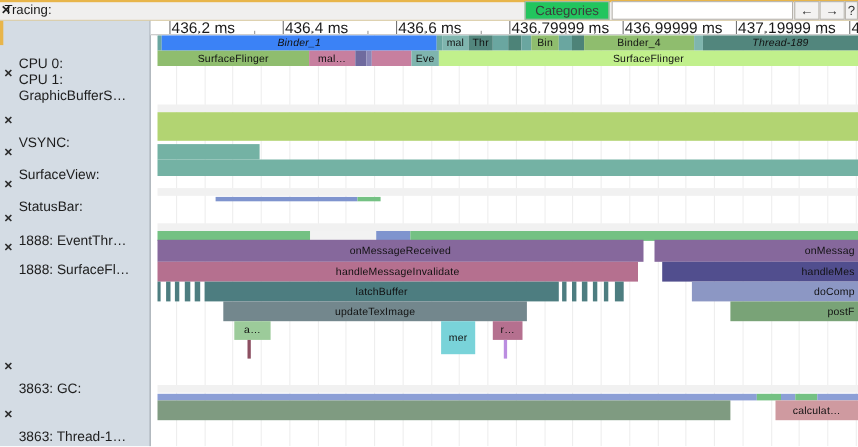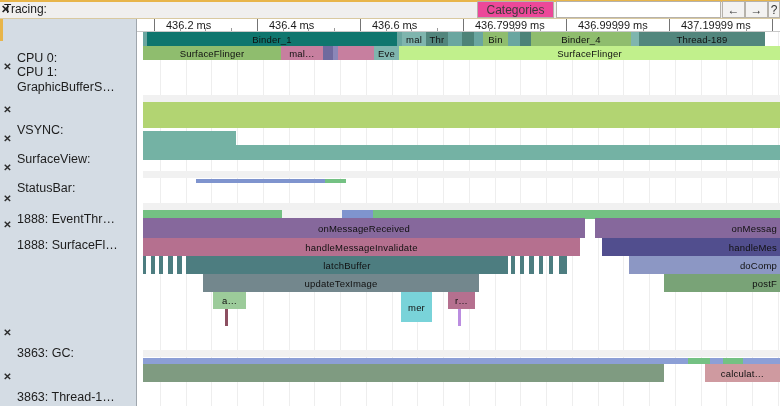--- a/index.html
+++ b/index.html
@@ -35,21 +35,21 @@
   }
   .title-marker {
     position: absolute; left: 1px; top: 3px;
     font-size: 11px; color: #202020; font-weight: bold;
   }
 
   
   .categories-btn {
     position: absolute; left: 477px; top: 1px;
     width: 77px; height: 17px;
-    background: #ec4899;
+    background: #22c55e;
     border: 1px solid #b6b2ab;
     font-size: 12px; color: #3c3c3c;
     display: flex; align-items: center; justify-content: center;
     cursor: pointer;
   }
   .categories-input {
     position: absolute; left: 556px; top: 1px;
     width: 165px; height: 17px;
     background: #ffffff;
     border: 1px solid #b6b2ab;
@@ -120,22 +120,22 @@
   .tick-major {
     position: absolute; top: 0; width: 1px; height: 13px;
     background: #747474;
   }
   .tick-minor {
     position: absolute; top: 9px; width: 1px; height: 4px;
     background: #9a9a9a;
   }
   .tick-label {
     position: absolute; top: 0px;
-    font-size: 11px; color: #1a1a1a;
-    white-space: nowrap; padding-left: 12px;
+    font-size: 14px; color: #1a1a1a;
+    white-space: nowrap; padding-left: 2px;
     line-height: 12px;
   }
 
   
   .canvas {
     position: absolute; left: 143px; top: 32px;
     width: 637px; height: 374px;
     overflow: hidden;
     background: #ffffff;
   }
@@ -278,33 +278,33 @@
       <div class="vline" style="left: 429px;"></div>
       <div class="vline" style="left: 455px;"></div>
       <div class="vline" style="left: 480px;"></div>
       <div class="vline" style="left: 506px;"></div>
       <div class="vline" style="left: 532px;"></div>
       <div class="vline" style="left: 558px;"></div>
       <div class="vline" style="left: 583px;"></div>
       <div class="vline" style="left: 609px;"></div>
       <div class="vline" style="left: 635px;"></div>
       <div class="slice" style="left: 0px; width: 4px; top: 0px; height: 14px; background: rgb(106, 166, 160);"></div>
-      <div class="slice" style="left: 4px; width: 250px; top: 0px; height: 14px; background: #0f766e;">Binder_1</div>
+      <div class="slice" style="left: 4px; width: 250px; top: 0px; height: 14px; background: #3b82f6; font-style: italic;">Binder_1</div>
       <div class="slice" style="left: 254px; width: 5px; top: 0px; height: 14px; background: rgb(106, 166, 160);"></div>
       <div class="slice" style="left: 259px; width: 24px; top: 0px; height: 14px; background: rgb(127, 181, 174);">mal</div>
       <div class="slice" style="left: 283px; width: 22px; top: 0px; height: 14px; background: rgb(82, 134, 125);">Thr</div>
       <div class="slice" style="left: 305px; width: 14px; top: 0px; height: 14px; background: rgb(106, 166, 160);"></div>
       <div class="slice" style="left: 319px; width: 12px; top: 0px; height: 14px; background: rgb(77, 131, 120);"></div>
       <div class="slice" style="left: 331px; width: 9px; top: 0px; height: 14px; background: rgb(106, 166, 160);"></div>
       <div class="slice" style="left: 340px; width: 25px; top: 0px; height: 14px; background: rgb(143, 189, 110);">Bin</div>
       <div class="slice" style="left: 365px; width: 12px; top: 0px; height: 14px; background: rgb(106, 166, 160);"></div>
       <div class="slice" style="left: 377px; width: 11px; top: 0px; height: 14px; background: rgb(77, 131, 120);"></div>
       <div class="slice" style="left: 388px; width: 100px; top: 0px; height: 14px; background: rgb(143, 189, 110);">Binder_4</div>
       <div class="slice" style="left: 488px; width: 8px; top: 0px; height: 14px; background: rgb(127, 181, 174);"></div>
-      <div class="slice" style="left: 496px; width: 126px; top: 0px; height: 14px; background: rgb(82, 134, 125);">Thread-189</div>
+      <div class="slice" style="left: 496px; width: 141px; top: 0px; height: 14px; background: rgb(82, 134, 125); font-style: italic;">Thread-189</div>
       <div class="slice" style="left: 0px; width: 138px; top: 14px; height: 14px; background: rgb(143, 189, 110);">SurfaceFlinger</div>
       <div class="slice" style="left: 138px; width: 42px; top: 14px; height: 14px; background: rgb(199, 127, 159);">mal…</div>
       <div class="slice" style="left: 180px; width: 10px; top: 14px; height: 14px; background: rgb(111, 106, 158);"></div>
       <div class="slice" style="left: 190px; width: 5px; top: 14px; height: 14px; background: rgb(139, 135, 184);"></div>
       <div class="slice" style="left: 195px; width: 36px; top: 14px; height: 14px; background: rgb(199, 127, 159);"></div>
       <div class="slice" style="left: 231px; width: 25px; top: 14px; height: 14px; background: rgb(127, 181, 174);">Eve</div>
       <div class="slice" style="left: 256px; width: 381px; top: 14px; height: 14px; background: rgb(193, 240, 140);">SurfaceFlinger</div>
       <div class="rowband" style="top: 63px; height: 7px;"></div>
       <div class="rowband" style="top: 139px; height: 7px;"></div>
       <div class="rowband" style="top: 171px; height: 7px;"></div>

